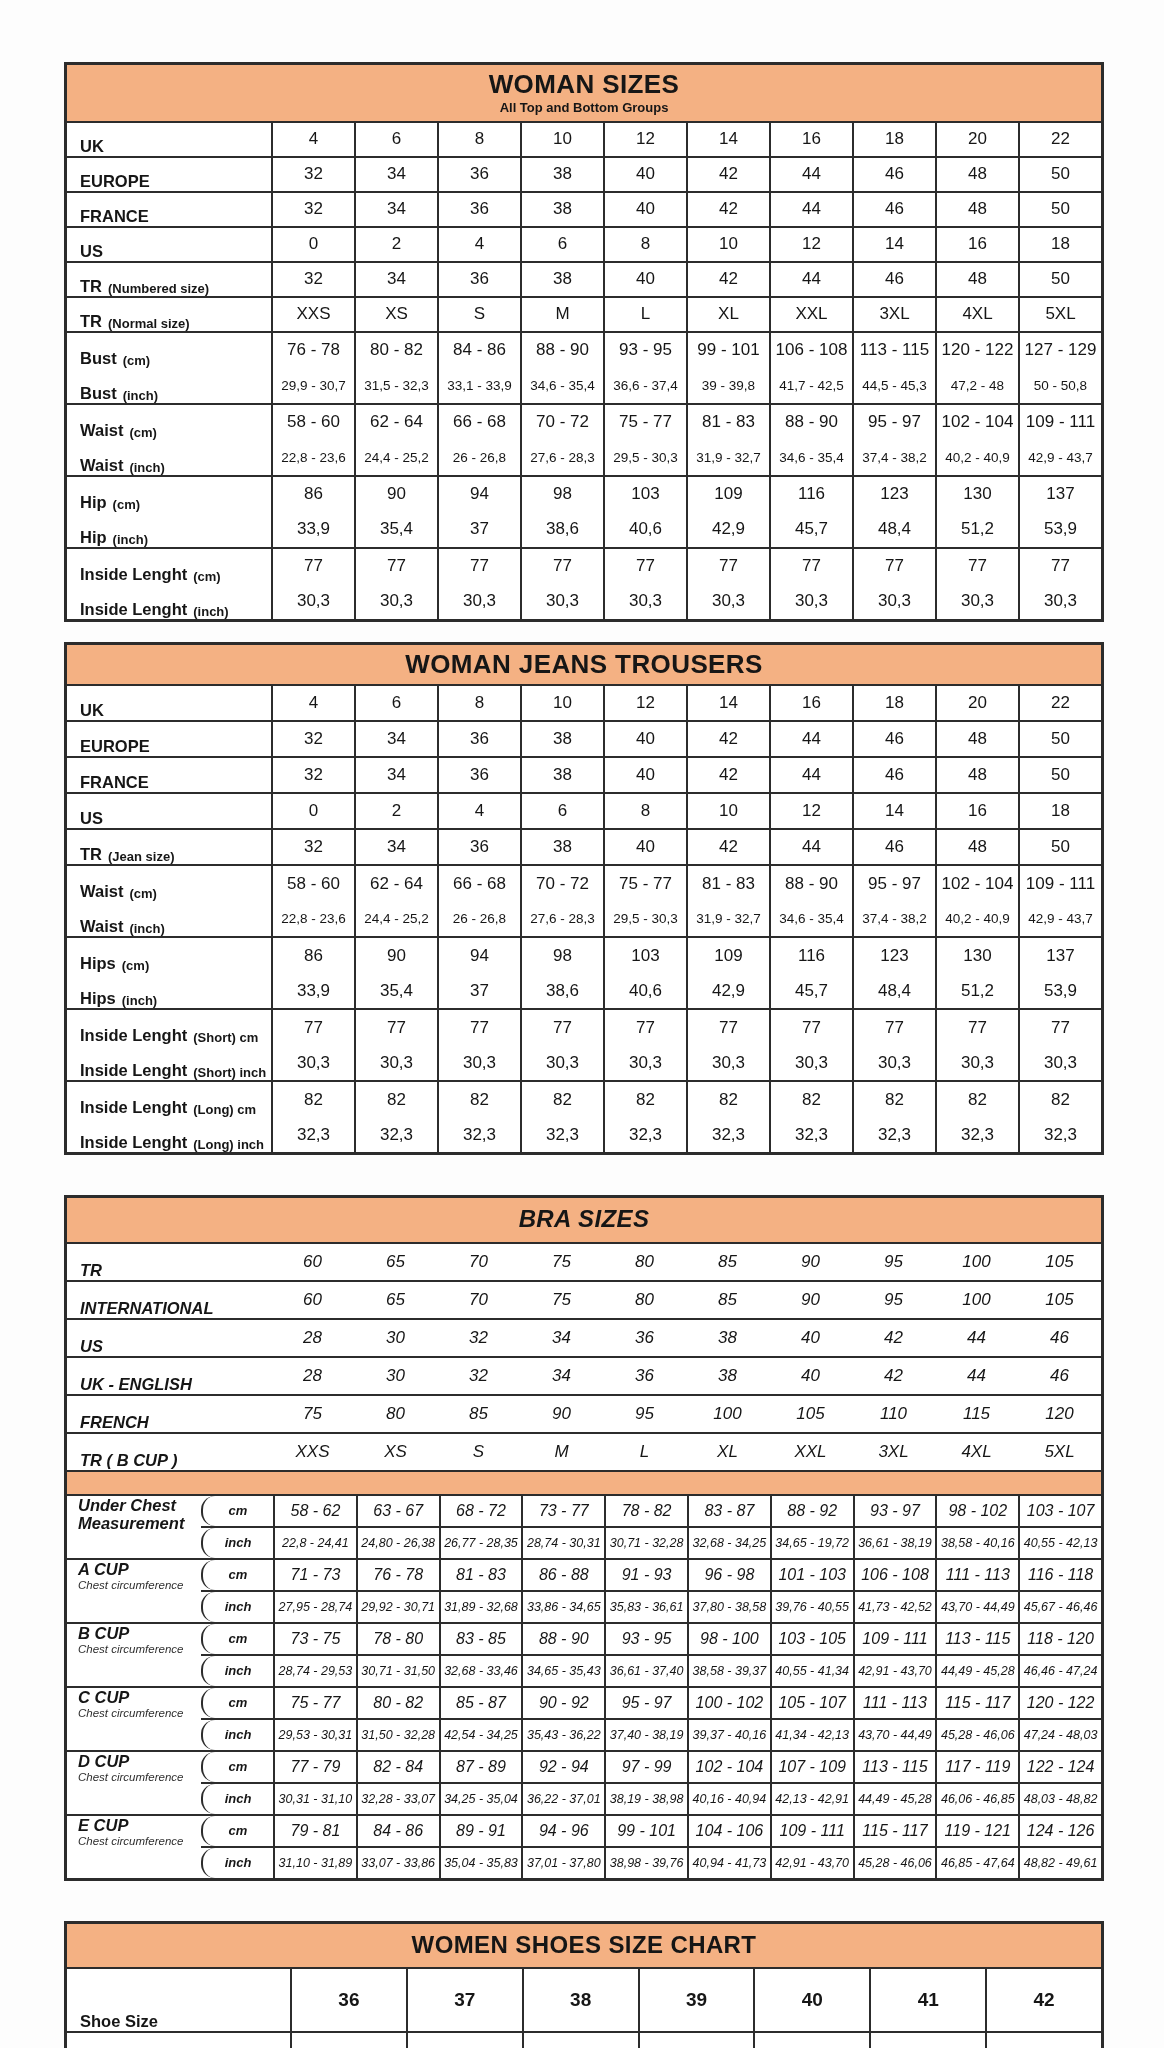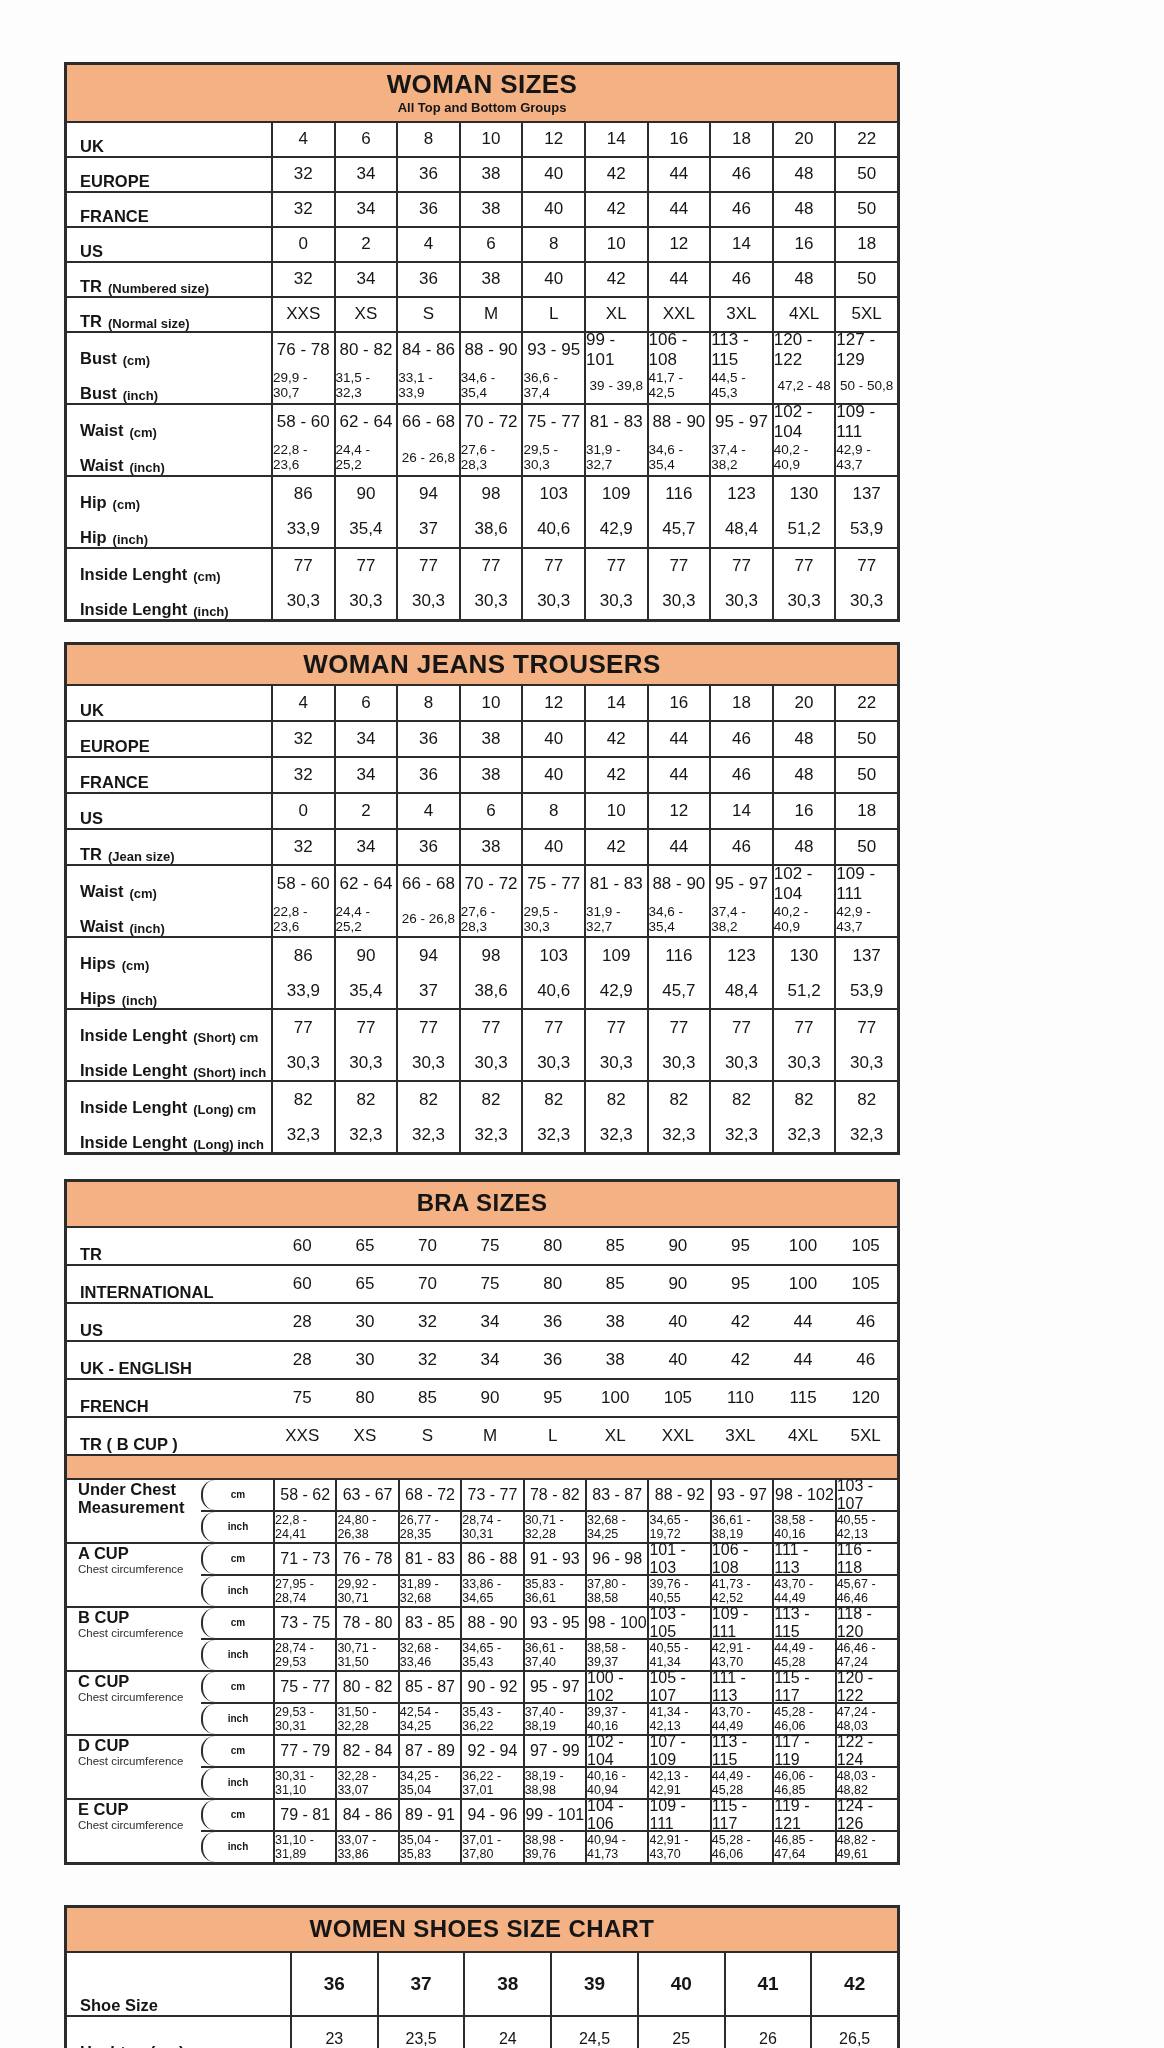--- a/index.html
+++ b/index.html
@@ -2,24 +2,24 @@
 <html style="--accent: #f4b183; --bd: #2c2c2c;"><head>
 <meta charset="utf-8">
 <style>
   :root{ --accent:#f4b183; --bd:#2c2c2c; --ink:#161616; }
   html,body{margin:0;padding:0;}
   body{
     width:1164px;height:2048px;background:#fdfdfd;color:var(--ink);
     font-family:"Liberation Sans","DejaVu Sans",sans-serif;overflow:hidden;
   }
   .tbl{
-    width:836px;margin-left:64px;background:#fff;
+    width:1040px;margin-left:64px;background:#fff;
     border:3px solid var(--bd);box-sizing:border-box;
   }
-  #t1{margin-top:62px;} #t2{margin-top:20px;} #t3{margin-top:24px;} #t4{margin-top:40px;}
+  #t1{margin-top:62px;} #t2{margin-top:20px;} #t3{margin-top:40px;font-style:italic;} #t4{margin-top:40px;}
 
   .thead{background:var(--accent);border-bottom:2px solid var(--bd);text-align:center;padding:5px 0 6px;}
   .t-title{font-weight:bold;font-size:26px;letter-spacing:.4px;line-height:1.1;}
   #t3 .t-title,#t4 .t-title{font-size:24px;padding:3px 0;}
   .t-sub{font-weight:bold;font-size:13px;margin-top:1px;}
 
   .trow{display:flex;border-top:2px solid var(--bd);align-items:stretch;}
   .trow.first,.trow.gb{border-top:none;}
   .lblcell{width:204px;flex:none;display:flex;align-items:flex-end;padding-left:13px;gap:6px;box-sizing:border-box;}
   .lbl{font-weight:bold;font-size:16.5px;white-space:nowrap;}
@@ -36,21 +36,21 @@
 
   .strip{height:22px;background:var(--accent);border-top:2px solid var(--bd);}
 
   .cgroup{display:flex;border-top:2.5px solid var(--bd);align-items:stretch;}
   .cglabel{width:134px;flex:none;display:flex;flex-direction:column;justify-content:flex-start;padding-left:11px;box-sizing:border-box;}
   .cgtitle{font-weight:bold;font-size:16.5px;line-height:1.12;}
   .cgsub{font-size:11.5px;color:#2e2e2e;margin-top:1px;}
   .cgrows{flex:1;display:flex;flex-direction:column;}
   .cgrow{display:flex;height:30px;align-items:stretch;}
   .cgrow + .cgrow{border-top:2px solid var(--bd);}
-  .unitcell{width:70px;flex:none;border-left:2px solid var(--bd);display:flex;align-items:center;justify-content:center;font-weight:bold;font-size:10px;border-radius:14px;}
+  .unitcell{width:70px;flex:none;border-left:2px solid var(--bd);display:flex;align-items:center;justify-content:center;font-weight:bold;font-size:13px;border-radius:14px;}
   .cgrow .vcell{font-size:16px;}
   .cgrow.inchrow .vcell{font-size:12.5px;}
 
   
   #t4 .lblcell{width:223px;border-radius:14px;}
   #t4 .row1{height:62px;} #t4 .row1 .vcell{font-weight:bold;font-size:19px;}
   #t4 .row2{height:45px;} #t4 .row2 .vcell{font-size:16px;}
 </style>
 </head>
 <body>

